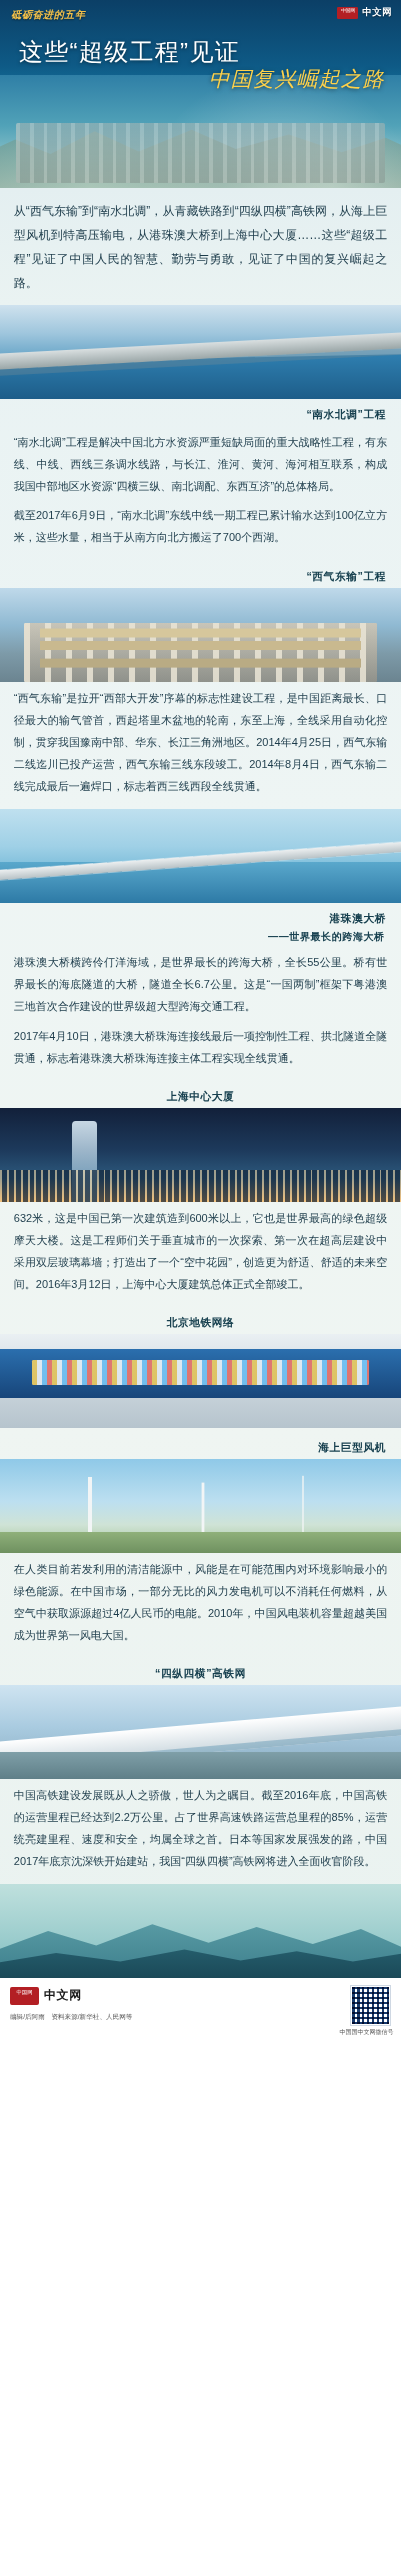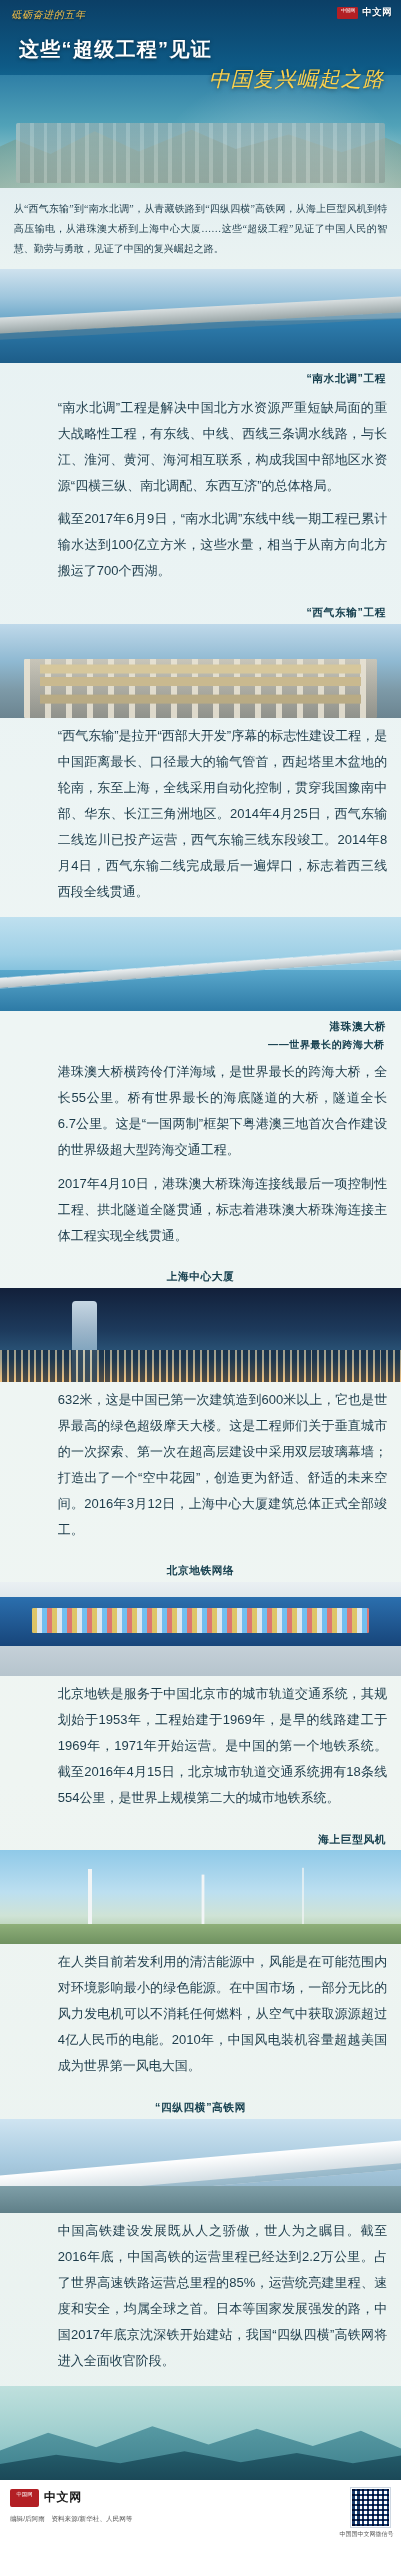--- a/index.html
+++ b/index.html
@@ -72,56 +72,55 @@
     font-weight: bold;
     letter-spacing: 0.6px;
     text-shadow: 0 0.6px 1.3px rgba(0,0,0,.5);
   }
   .kicker {
     position: absolute;
     left: 11.3px; top: 7.5px;
     color: #f3c14a;
     font-size: 10px;
     font-style: italic;
-    font-weight: normal;
+    font-weight: bold;
     letter-spacing: 0.6px;
     text-shadow: 0 0.6px 1.9px rgba(0,0,0,.45);
     z-index: 5;
   }
   .title-1 {
     position: absolute;
     left: 19px; top: 36px;
     color: #ffffff;
-    font-size: 20px;
-    font-weight: bold;
+    font-size: 24px;
+    font-weight: normal;
     letter-spacing: 1.3px;
     text-shadow: 0 1.3px 3.8px rgba(0,0,0,.5);
     z-index: 5;
   }
   .title-2 {
     position: absolute;
     right: 16.3px; top: 65px;
     color: #ffd24a;
     font-size: 20.7px;
     font-weight: normal;
     font-style: italic;
     letter-spacing: 1.3px;
     text-shadow: 0 1.3px 4.4px rgba(0,0,0,.55);
     z-index: 5;
   }
 
   
   .intro {
     padding: 11.3px 13.8px 10px 13.8px;
-    font-size: 10px;
+    font-size: 12px;
     line-height: 2.0;
     color: #1c3b4a;
     text-align: justify;
     background: linear-gradient(180deg,#e4eff1 0%, #eaf3f2 100%);
-    font-family: Liberation Serif, serif;
   }
 
   
   .section { position: relative; padding: 0 0 3.8px 0; }
   .photo {
     width: 100%;
     height: 94px;
     position: relative;
     overflow: hidden;
   }
@@ -142,25 +141,24 @@
   .sec-sub {
     padding: 0 16.3px 2.5px 16.3px;
     font-size: 10px;
     color: #17404f;
     font-weight: bold;
     letter-spacing: 0.6px;
   }
   .sec-sub.right { text-align: right; }
   .body-text {
     padding: 5px 13.8px 8.8px 13.8px;
-    font-size: 13px;
+    font-size: 11px;
     line-height: 2.0;
     color: #1c3b4a;
     text-align: justify;
-    margin-left: 44px;
   }
   .body-text p + p { margin-top: 7.5px; }
 
   
   .ph-water {
     background:
       linear-gradient(180deg, #cfe2ee 0%, #9fc6dd 30%, #6aa6c8 55%, #4e94bb 100%);
   }
   .ph-water:before {
     content:"";
@@ -397,23 +395,20 @@
     <div class="body-text">
       <p>632米，这是中国已第一次建筑造到600米以上，它也是世界最高的绿色超级摩天大楼。这是工程师们关于垂直城市的一次探索、第一次在超高层建设中采用双层玻璃幕墙；打造出了一个“空中花园”，创造更为舒适、舒适的未来空间。2016年3月12日，上海中心大厦建筑总体正式全部竣工。</p>
     </div>
   </div>
 
   <div class="section">
     <div class="sec-head left">
       <div class="sec-title">北京地铁网络</div>
     </div>
     <div class="photo ph-metro"></div>
-    <div class="body-text">
-      <p>北京地铁是服务于中国北京市的城市轨道交通系统，其规划始于1953年，工程始建于1969年，是早的线路建工于1969年，1971年开始运营。是中国的第一个地铁系统。截至2016年4月15日，北京城市轨道交通系统拥有18条线554公里，是世界上规模第二大的城市地铁系统。</p>
-    </div>
   </div>
 
   <div class="section">
     <div class="sec-head right">
       <div class="sec-title">海上巨型风机</div>
     </div>
     <div class="photo ph-wind"></div>
     <div class="body-text">
       <p>在人类目前若发利用的清洁能源中，风能是在可能范围内对环境影响最小的绿色能源。在中国市场，一部分无比的风力发电机可以不消耗任何燃料，从空气中获取源源超过4亿人民币的电能。2010年，中国风电装机容量超越美国成为世界第一风电大国。</p>
     </div>

